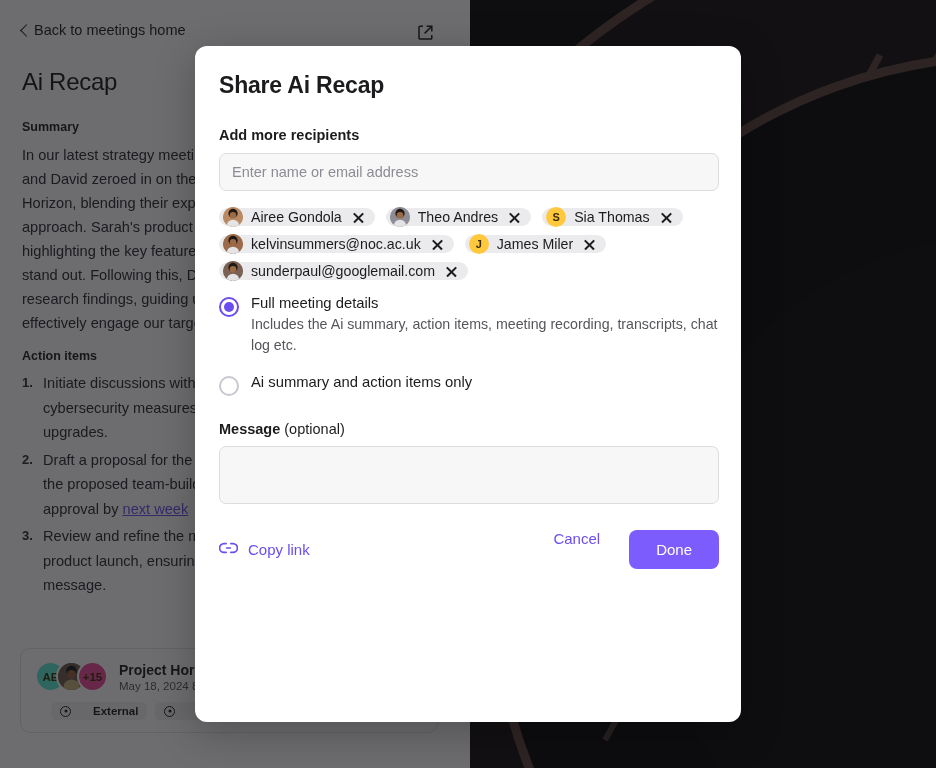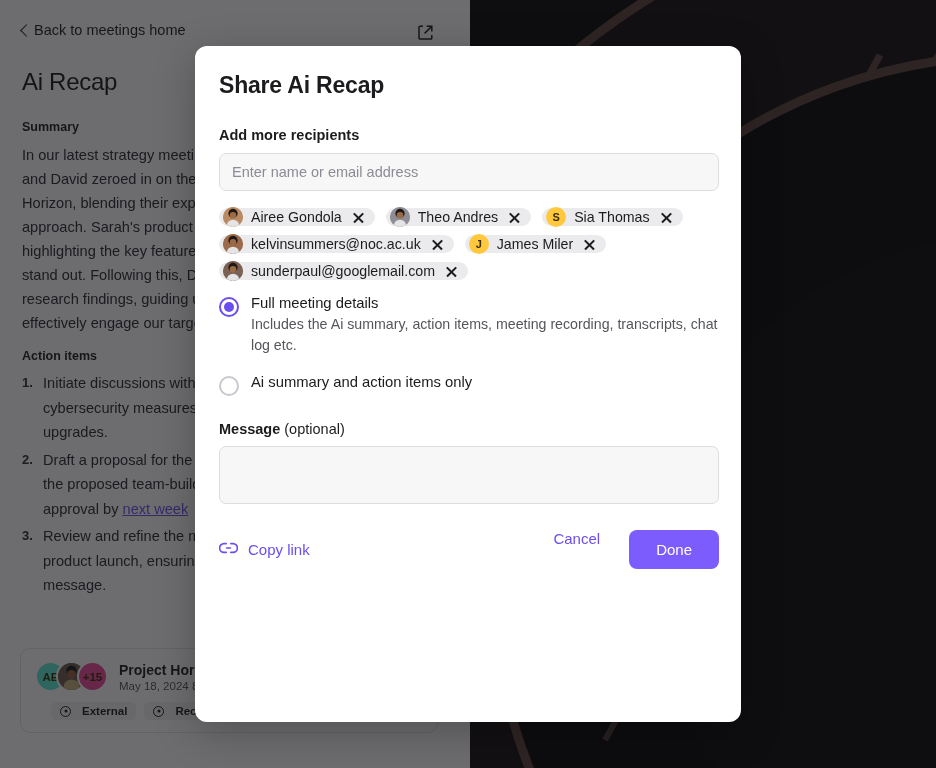--- a/index.html
+++ b/index.html
@@ -79,21 +79,21 @@
     border-radius: 50%; border: 2px solid #fff; overflow: hidden;
     display: flex; align-items: center; justify-content: center;
     font-size: 11.5px; font-weight: 700; color: #3a2c05; }
   .av1 { left: 0; background: #5eead4; }
   .av2 { left: 21px; background: #6f5a4e; }
   .av3 { left: 42px; background: #ec4899; color: #fff; font-size: 11px; }
   .mc-title { font-size: 14px; font-weight: 700; color: #1c1c1e; white-space: nowrap; }
   .mc-date { font-size: 11.5px; color: #55555c; margin-top: 2px; white-space: nowrap; }
   .mc-badges { display: flex; gap: 8px; margin-top: 10px; margin-left: 16px; }
   .badge {
-    display: flex; align-items: center; gap: 11px;
+    display: flex; align-items: center; gap: 22px;
     background: #f1f1f3; border-radius: 6px; padding: 3px 9px;
     font-size: 11.5px; font-weight: 700; color: #1c1c1e; white-space: nowrap;
   }
   .badge .bdot { width: 11px; height: 11px; border-radius: 50%;
     border: 1.6px solid #1c1c1e; display: inline-block; position: relative; }
   .badge .bdot::after { content:""; position:absolute; left:50%; top:50%;
     width:3px; height:3px; background:#1c1c1e; border-radius:50%;
     transform: translate(-50%,-50%); }
   .mc-btn {
     position: absolute; right: 14px; bottom: 12px;

